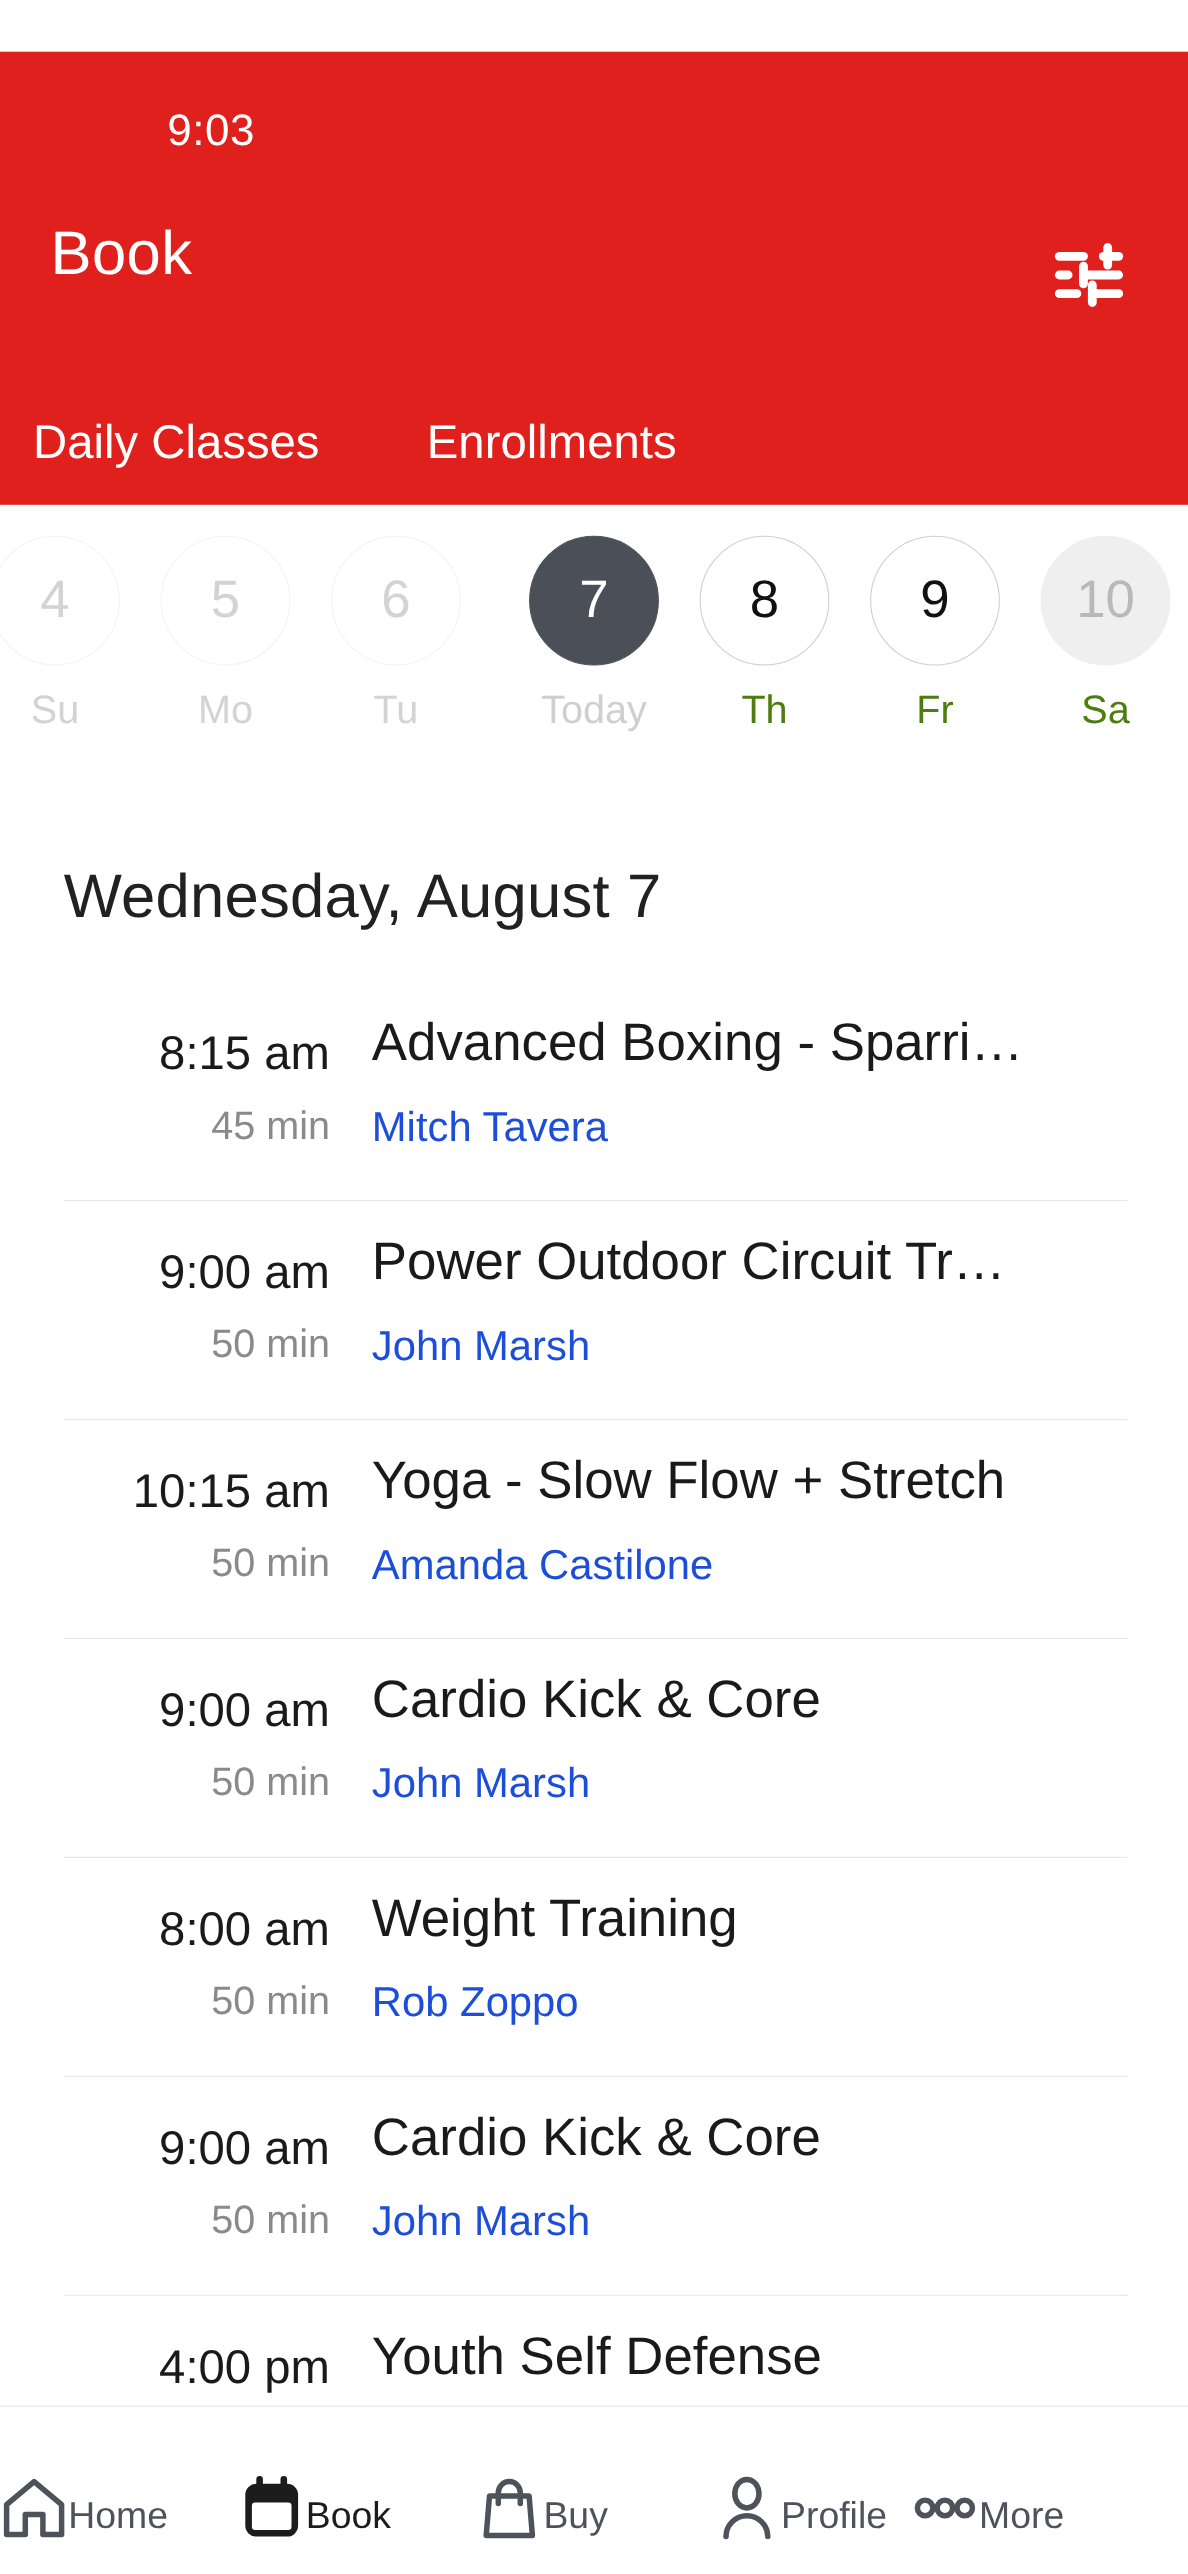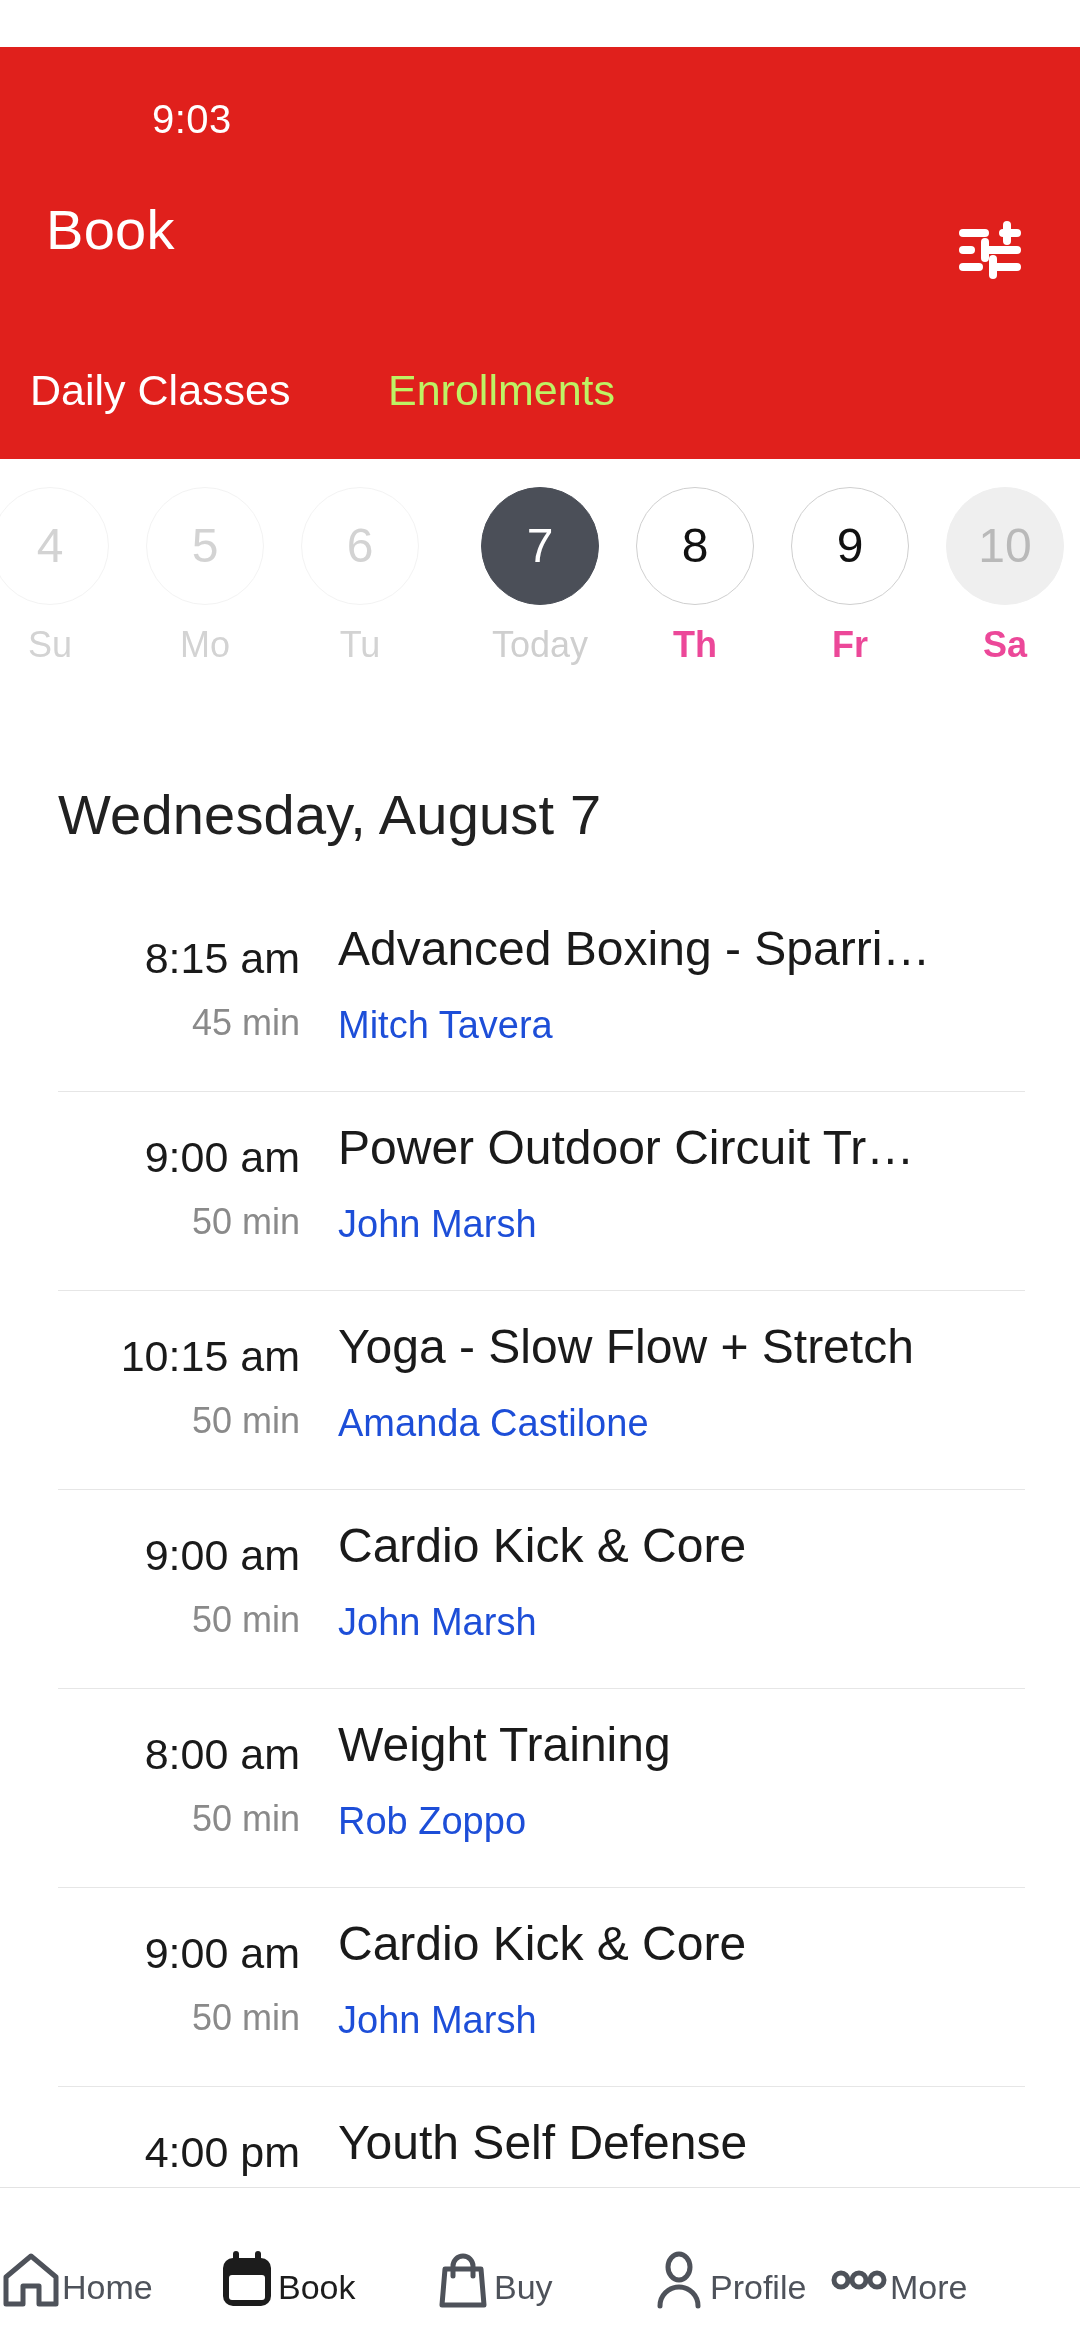--- a/index.html
+++ b/index.html
@@ -30,28 +30,28 @@
     position:absolute; left:46px; top:150px;
     font-size:56px; color:#ffffff; font-weight:400; letter-spacing:0.3px;
   }
   .filter-btn {
     position:absolute; left:955px; top:172px;
     width:70px; height:62px; cursor:pointer;
   }
   .filter-btn svg { display:block; width:100%; height:100%; }
 
   .tabs {
-    position:absolute; left:0; top:310px; width:884px; height:100px;
+    position:absolute; left:0; top:322px; width:884px; height:100px;
   }
   .tab {
     position:absolute; top:0; font-size:43px; line-height:66px;
     cursor:pointer; white-space:nowrap;
   }
   .tab-active { left:30px; color:#ffffff; }
-  .tab-inactive { left:388px; color:#bef264; }
+  .tab-inactive { left:388px; color:#ffffff; }
 
   
   .datestrip {
     position:absolute; left:0; top:412px; width:1080px; height:250px;
     background:#ffffff; overflow:hidden;
   }
   .daycell {
     position:absolute; top:28px; width:160px; height:200px;
     display:flex; flex-direction:column; align-items:center;
     cursor:pointer;
@@ -63,21 +63,21 @@
   }
   .dc-disabled { border:1px solid #F3F3F3; color:#D3D3D3; background:#fff; }
   .dc-today    { background:#4B4F58; color:#ffffff; border:1px solid #4B4F58; }
   .dc-enabled  { border:1px solid #CFCFCF; color:#111111; background:#fff; }
   .dc-future   { background:#EFEFEF; border:1px solid #EFEFEF; color:#B9B9B9; }
   .daylabel {
     margin-top:22px; font-size:36px; line-height:1;
   }
   .dl-disabled { color:#D3D3D3; }
   .dl-today    { color:#CFCFCF; }
-  .dl-enabled  { color:#ec4899;font-weight:bold; }
+  .dl-enabled  { color:#4d7c0f; }
 
   
   .day-heading {
     position:absolute; left:58px; top:735px;
     font-size:56px; color:#212121; font-weight:400; letter-spacing:0.2px;
   }
 
   
   .classlist {
     position:absolute; left:0; top:845px; width:1080px; height:1300px;

